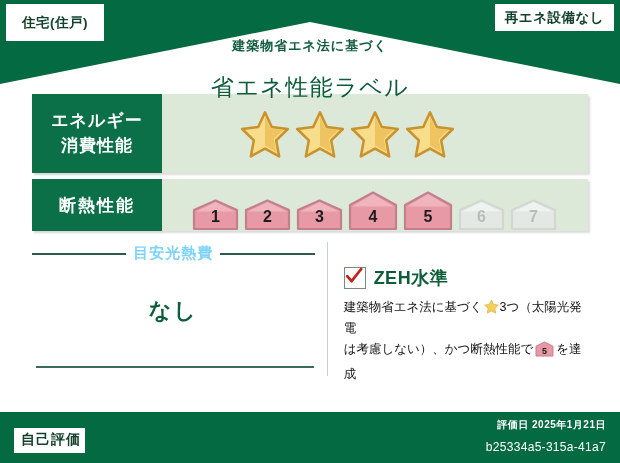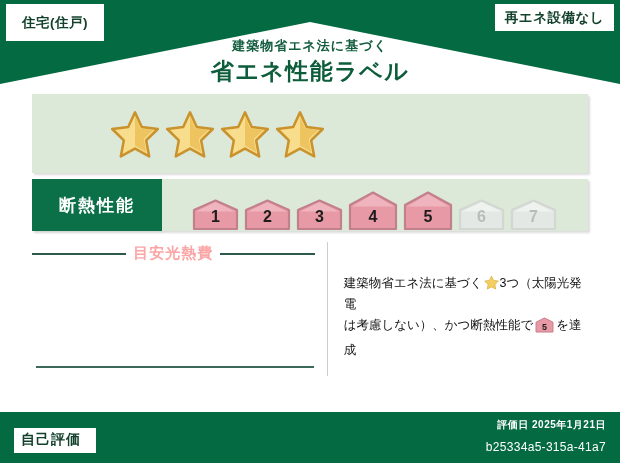--- a/index.html
+++ b/index.html
@@ -68,23 +68,23 @@
   #subtitle {
     color: #115c3c;
     font-size: 13px;
     font-weight: bold;
     letter-spacing: 1px;
     line-height: 1.2;
   }
   #main-title {
     color: #0d5c3a;
     font-size: 23px;
-    font-weight: bold;
+    font-weight: normal;
     letter-spacing: 1.5px;
-    margin-top: 4px;
+    margin-top: 20px;
     line-height: 1.15;
   }
 
   
   #content {
     position: absolute;
     left: 18px;
     top: 86px;
     width: 584px;
     height: 324px;
@@ -175,21 +175,21 @@
     align-items: center;
     gap: 7px;
     margin-top: 6px;
   }
   #cost-heading .hr {
     flex: 1 1 auto;
     height: 2px;
     background: #2d5a4a;
   }
   #cost-heading .ht {
-    color: #fca5a5;
+    color: #7dd3fc;
     font-size: 15px;
     font-weight: bold;
     letter-spacing: 1px;
     white-space: nowrap;
   }
   #cost-value {
     margin-top: 33px;
     text-align: center;
     color: #0d5c3a;
     font-size: 22px;
@@ -259,21 +259,21 @@
     align-items: center;
     gap: 9px;
     z-index: 6;
   }
   #self-eval-badge {
     background: #ffffff;
     color: #13412c;
     font-weight: bold;
     font-size: 14px;
     letter-spacing: 1px;
-    padding: 3px 15px 4px 7px;
+    padding: 3px 4px 4px 7px;
     white-space: nowrap;
   }
   #address {
     color: #ffffff;
     font-size: 11px;
     letter-spacing: 0px;
     white-space: nowrap;
   }
   #footer-right {
     position: absolute;
@@ -314,20 +314,24 @@
   </div>
 
   <div id="title-block">
     <div id="subtitle">建築物省エネ法に基づく</div>
     <div id="main-title">省エネ性能ラベル</div>
   </div>
 
   <div id="content">
 
     <div class="perf-row" id="row-energy">
+      <div class="row-label">
+        <span>エネルギー</span>
+        <span>消費性能</span>
+      </div>
       <div class="row-body" id="stars-container">
           <svg class="star" viewBox="0 0 24 24">
             <polygon points="12,1.2 15.4,8.5 23.4,9.5 17.6,15.2 19.1,23.2 12,19.3 4.9,23.2 6.4,15.2 0.6,9.5 8.6,8.5" fill="#f7dd8c" stroke="#c9922c" stroke-width="1.25" stroke-linejoin="round"></polygon>
             <polygon points="12,3.2 14.7,9.2 21.1,10.0 16.4,14.5 17.6,21.0 12,17.8 12,3.2" fill="#e6ae3b" opacity="0.55"></polygon>
           </svg>
           <svg class="star" viewBox="0 0 24 24">
             <polygon points="12,1.2 15.4,8.5 23.4,9.5 17.6,15.2 19.1,23.2 12,19.3 4.9,23.2 6.4,15.2 0.6,9.5 8.6,8.5" fill="#f7dd8c" stroke="#c9922c" stroke-width="1.25" stroke-linejoin="round"></polygon>
             <polygon points="12,3.2 14.7,9.2 21.1,10.0 16.4,14.5 17.6,21.0 12,17.8 12,3.2" fill="#e6ae3b" opacity="0.55"></polygon>
           </svg>
           <svg class="star" viewBox="0 0 24 24">
@@ -399,26 +403,35 @@
     </div>
 
     <div id="lower">
 
       <div id="cost-pane">
         <div id="cost-heading">
           <span class="hr"></span>
           <span class="ht">目安光熱費</span>
           <span class="hr"></span>
         </div>
+        <div id="cost-value">なし</div>
         <div id="cost-bottom-rule"></div>
       </div>
 
       <div id="vdivider"></div>
 
       <div id="zeh-pane">
+        <div id="zeh-title-row">
+          <div id="zeh-checkbox">
+            <svg width="20" height="20" viewBox="0 0 20 20" style="position:absolute;left:-1px;top:-2px;">
+              <path d="M3.2 10.2 L7.6 15.2 L17.2 3.0" fill="none" stroke="#c32222" stroke-width="2.8" stroke-linecap="round" stroke-linejoin="round"></path>
+            </svg>
+          </div>
+          <div id="zeh-title">ZEH水準</div>
+        </div>
         <div id="zeh-desc">
           <span>建築物省エネ法に基づく</span><svg class="inline-star" width="15" height="15" viewBox="0 0 24 24">
               <polygon points="12,1.6 15.4,8.6 23,9.7 17.5,15.1 18.8,22.6 12,19 5.2,22.6 6.5,15.1 1,9.7 8.6,8.6" fill="#f5cf5e" stroke="#d6a93a" stroke-width="1"></polygon>
             </svg><span>3つ（太陽光発電</span><br>
           <span>は考慮しない）、かつ断熱性能で</span><span class="inline-grade"><svg width="19" height="16" viewBox="0 0 40 34">
                 <polygon points="20,2 38,11 38,32 2,32 2,11" fill="#e79aa5" stroke="#c47b86" stroke-width="2"></polygon>
                 <text x="20" y="27" font-size="19" font-weight="bold" fill="#1c1c1c" text-anchor="middle" font-family="Liberation Sans, sans-serif">5</text>
               </svg></span><span>を達成</span>
         </div>
       </div>

